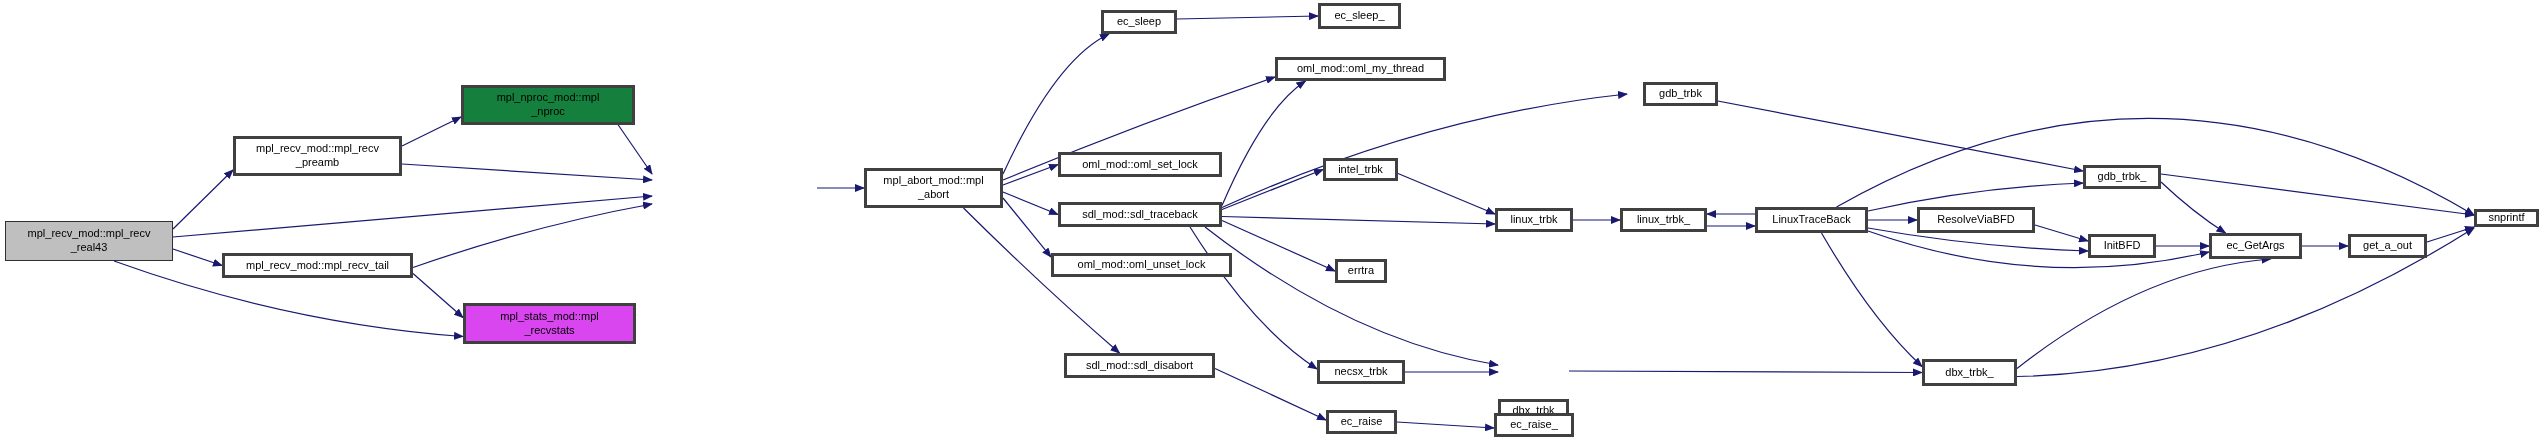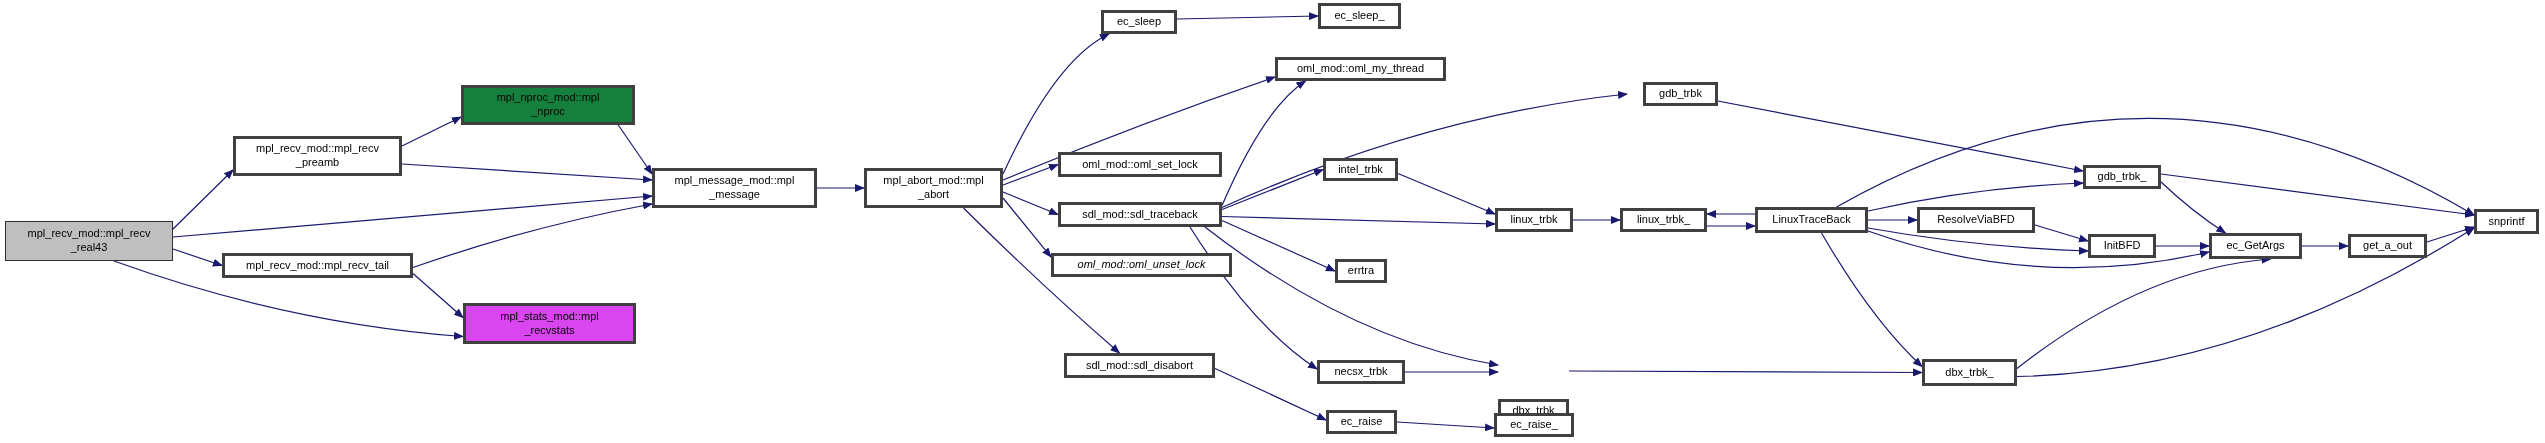--- a/index.html
+++ b/index.html
@@ -93,41 +93,39 @@
     </svg>
 <div class="node root" title="mpl_recv_mod::mpl_recv_real43" style="left: 5px; top: 221px; width: 168px; height: 40px; background: rgb(191, 191, 191); color: rgb(0, 0, 0);">mpl_recv_mod::mpl_recv
 _real43</div>
     <div class="node" title="mpl_recv_mod::mpl_recv_preamb" style="left: 233px; top: 136px; width: 169px; height: 40px; background: rgb(255, 255, 255); border-color: rgb(64, 64, 64); color: rgb(0, 0, 0);">mpl_recv_mod::mpl_recv
 _preamb</div>
     <div class="node" title="mpl_nproc_mod::mpl_nproc" style="left: 461px; top: 85px; width: 174px; height: 40px; background: #15803d; border-color: rgb(64, 64, 64); color: rgb(0, 0, 0);">mpl_nproc_mod::mpl
 _nproc</div>
     <div class="node" title="mpl_recv_mod::mpl_recv_tail" style="left: 222px; top: 253px; width: 191px; height: 25px; background: rgb(255, 255, 255); border-color: rgb(64, 64, 64); color: rgb(0, 0, 0);">mpl_recv_mod::mpl_recv_tail</div>
     <div class="node" title="mpl_stats_mod::mpl_recvstats" style="left: 463px; top: 303px; width: 173px; height: 41px; background: #d946ef; border-color: rgb(64, 64, 64); color: rgb(0, 0, 0);">mpl_stats_mod::mpl
 _recvstats</div>
-    <div class="node" title="mpl_message_mod::mpl_message" style="left: 652px; top: 168px; width: 165px; height: 40px; background: rgb(255, 255, 255); border-color: rgb(64, 64, 64); color: rgb(0, 0, 0);">mpl_message_mod::mpl
-_message</div>
     <div class="node" title="mpl_abort_mod::mpl_abort" style="left: 864px; top: 168px; width: 139px; height: 40px; background: rgb(255, 255, 255); border-color: rgb(64, 64, 64); color: rgb(0, 0, 0);">mpl_abort_mod::mpl
 _abort</div>
     <div class="node" title="ec_sleep" style="left: 1101px; top: 10px; width: 76px; height: 24px; background: rgb(255, 255, 255); border-color: rgb(64, 64, 64); color: rgb(0, 0, 0);">ec_sleep</div>
     <div class="node" title="ec_sleep_" style="left: 1318px; top: 3px; width: 83px; height: 26px; background: rgb(255, 255, 255); border-color: rgb(64, 64, 64); color: rgb(0, 0, 0);">ec_sleep_</div>
     <div class="node" title="oml_mod::oml_my_thread" style="left: 1275px; top: 57px; width: 171px; height: 24px; background: rgb(255, 255, 255); border-color: rgb(64, 64, 64); color: rgb(0, 0, 0); text-align: center;">oml_mod::oml_my_thread</div>
     <div class="node" title="oml_mod::oml_set_lock" style="left: 1058px; top: 152px; width: 164px; height: 25px; background: rgb(255, 255, 255); border-color: rgb(64, 64, 64); color: rgb(0, 0, 0);">oml_mod::oml_set_lock</div>
     <div class="node" title="sdl_mod::sdl_traceback" style="left: 1058px; top: 202px; width: 164px; height: 25px; background: rgb(255, 255, 255); border-color: rgb(64, 64, 64); color: rgb(0, 0, 0);">sdl_mod::sdl_traceback</div>
-    <div class="node" title="oml_mod::oml_unset_lock" style="left: 1051px; top: 253px; width: 181px; height: 24px; background: rgb(255, 255, 255); border-color: rgb(64, 64, 64); color: rgb(0, 0, 0); font-style: italic;">oml_mod::oml_unset_lock</div>
+    <div class="node" title="oml_mod::oml_unset_lock" style="left: 1051px; top: 253px; width: 181px; height: 24px; background: rgb(255, 255, 255); border-color: rgb(64, 64, 64); color: rgb(0, 0, 0);">oml_mod::oml_unset_lock</div>
     <div class="node" title="intel_trbk" style="left: 1323px; top: 158px; width: 75px; height: 23px; background: rgb(255, 255, 255); border-color: rgb(64, 64, 64); color: rgb(0, 0, 0);">intel_trbk</div>
     <div class="node" title="errtra" style="left: 1335px; top: 259px; width: 52px; height: 24px; background: rgb(255, 255, 255); border-color: rgb(64, 64, 64); color: rgb(0, 0, 0);">errtra</div>
     <div class="node" title="linux_trbk" style="left: 1495px; top: 208px; width: 78px; height: 24px; background: rgb(255, 255, 255); border-color: rgb(64, 64, 64); color: rgb(0, 0, 0);">linux_trbk</div>
     <div class="node" title="linux_trbk_" style="left: 1620px; top: 208px; width: 87px; height: 24px; background: rgb(255, 255, 255); border-color: rgb(64, 64, 64); color: rgb(0, 0, 0);">linux_trbk_</div>
     <div class="node" title="LinuxTraceBack" style="left: 1755px; top: 207px; width: 113px; height: 26px; background: rgb(255, 255, 255); border-color: rgb(64, 64, 64); color: rgb(0, 0, 0);">LinuxTraceBack</div>
     <div class="node" title="gdb_trbk" style="left: 1627px; top: 82px; width: 75px; height: 24px; background: rgb(255, 255, 255); border-color: rgb(64, 64, 64); color: rgb(0, 0, 0); margin-left: 16px;">gdb_trbk</div>
     <div class="node" title="gdb_trbk_" style="left: 2083px; top: 165px; width: 78px; height: 24px; background: rgb(255, 255, 255); border-color: rgb(64, 64, 64); color: rgb(0, 0, 0);">gdb_trbk_</div>
     <div class="node" title="ResolveViaBFD" style="left: 1917px; top: 207px; width: 118px; height: 26px; background: rgb(255, 255, 255); border-color: rgb(64, 64, 64); color: rgb(0, 0, 0);">ResolveViaBFD</div>
     <div class="node" title="InitBFD" style="left: 2088px; top: 234px; width: 68px; height: 24px; background: rgb(255, 255, 255); border-color: rgb(64, 64, 64); color: rgb(0, 0, 0);">InitBFD</div>
     <div class="node" title="ec_GetArgs" style="left: 2209px; top: 233px; width: 93px; height: 26px; background: rgb(255, 255, 255); border-color: rgb(64, 64, 64); color: rgb(0, 0, 0);">ec_GetArgs</div>
     <div class="node" title="get_a_out" style="left: 2348px; top: 234px; width: 79px; height: 24px; background: rgb(255, 255, 255); border-color: rgb(64, 64, 64); color: rgb(0, 0, 0);">get_a_out</div>
-    <div class="node" title="snprintf" style="left: 2474px; top: 209px; width: 65px; height: 25px; background: rgb(255, 255, 255); border-color: rgb(64, 64, 64); color: rgb(0, 0, 0);">snprintf</div>
+    <div class="node" title="snprintf" style="left: 2474px; top: 209px; width: 65px; height: 18px; background: rgb(255, 255, 255); border-color: rgb(64, 64, 64); color: rgb(0, 0, 0);">snprintf</div>
     <div class="node" title="sdl_mod::sdl_disabort" style="left: 1064px; top: 353px; width: 151px; height: 25px; background: rgb(255, 255, 255); border-color: rgb(64, 64, 64); color: rgb(0, 0, 0);">sdl_mod::sdl_disabort</div>
     <div class="node" title="necsx_trbk" style="left: 1317px; top: 360px; width: 88px; height: 24px; background: rgb(255, 255, 255); border-color: rgb(64, 64, 64); color: rgb(0, 0, 0);">necsx_trbk</div>
     <div class="node" title="dbx_trbk" style="left: 1498px; top: 359px; width: 71px; height: 24px; background: rgb(255, 255, 255); border-color: rgb(64, 64, 64); color: rgb(0, 0, 0); margin-top: 40px;">dbx_trbk</div>
     <div class="node" title="dbx_trbk_" style="left: 1922px; top: 359px; width: 95px; height: 27px; background: rgb(255, 255, 255); border-color: rgb(64, 64, 64); color: rgb(0, 0, 0);">dbx_trbk_</div>
     <div class="node" title="ec_raise" style="left: 1326px; top: 410px; width: 71px; height: 24px; background: rgb(255, 255, 255); border-color: rgb(64, 64, 64); color: rgb(0, 0, 0);">ec_raise</div>
     <div class="node" title="ec_raise_" style="left: 1494px; top: 413px; width: 80px; height: 24px; background: rgb(255, 255, 255); border-color: rgb(64, 64, 64); color: rgb(0, 0, 0);">ec_raise_</div>
   </div>
 
 </body></html>

